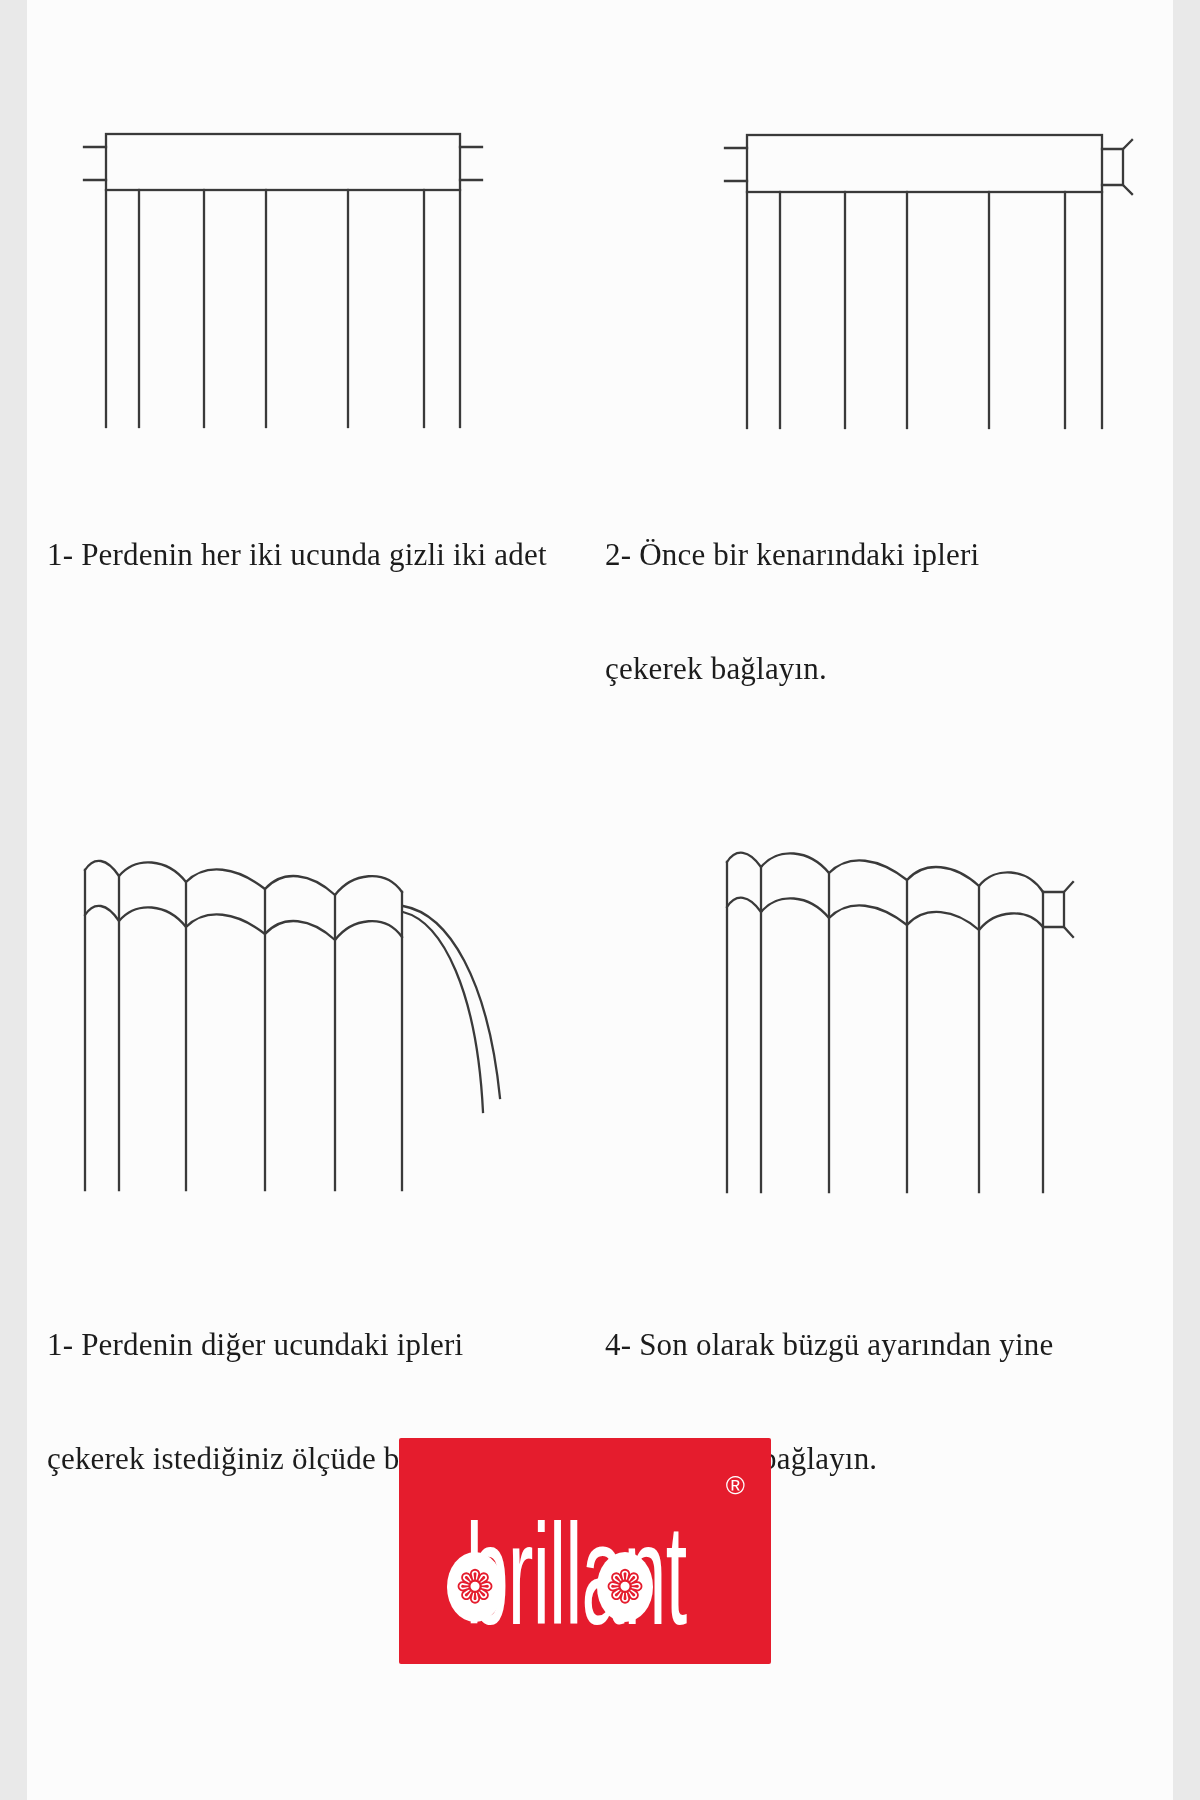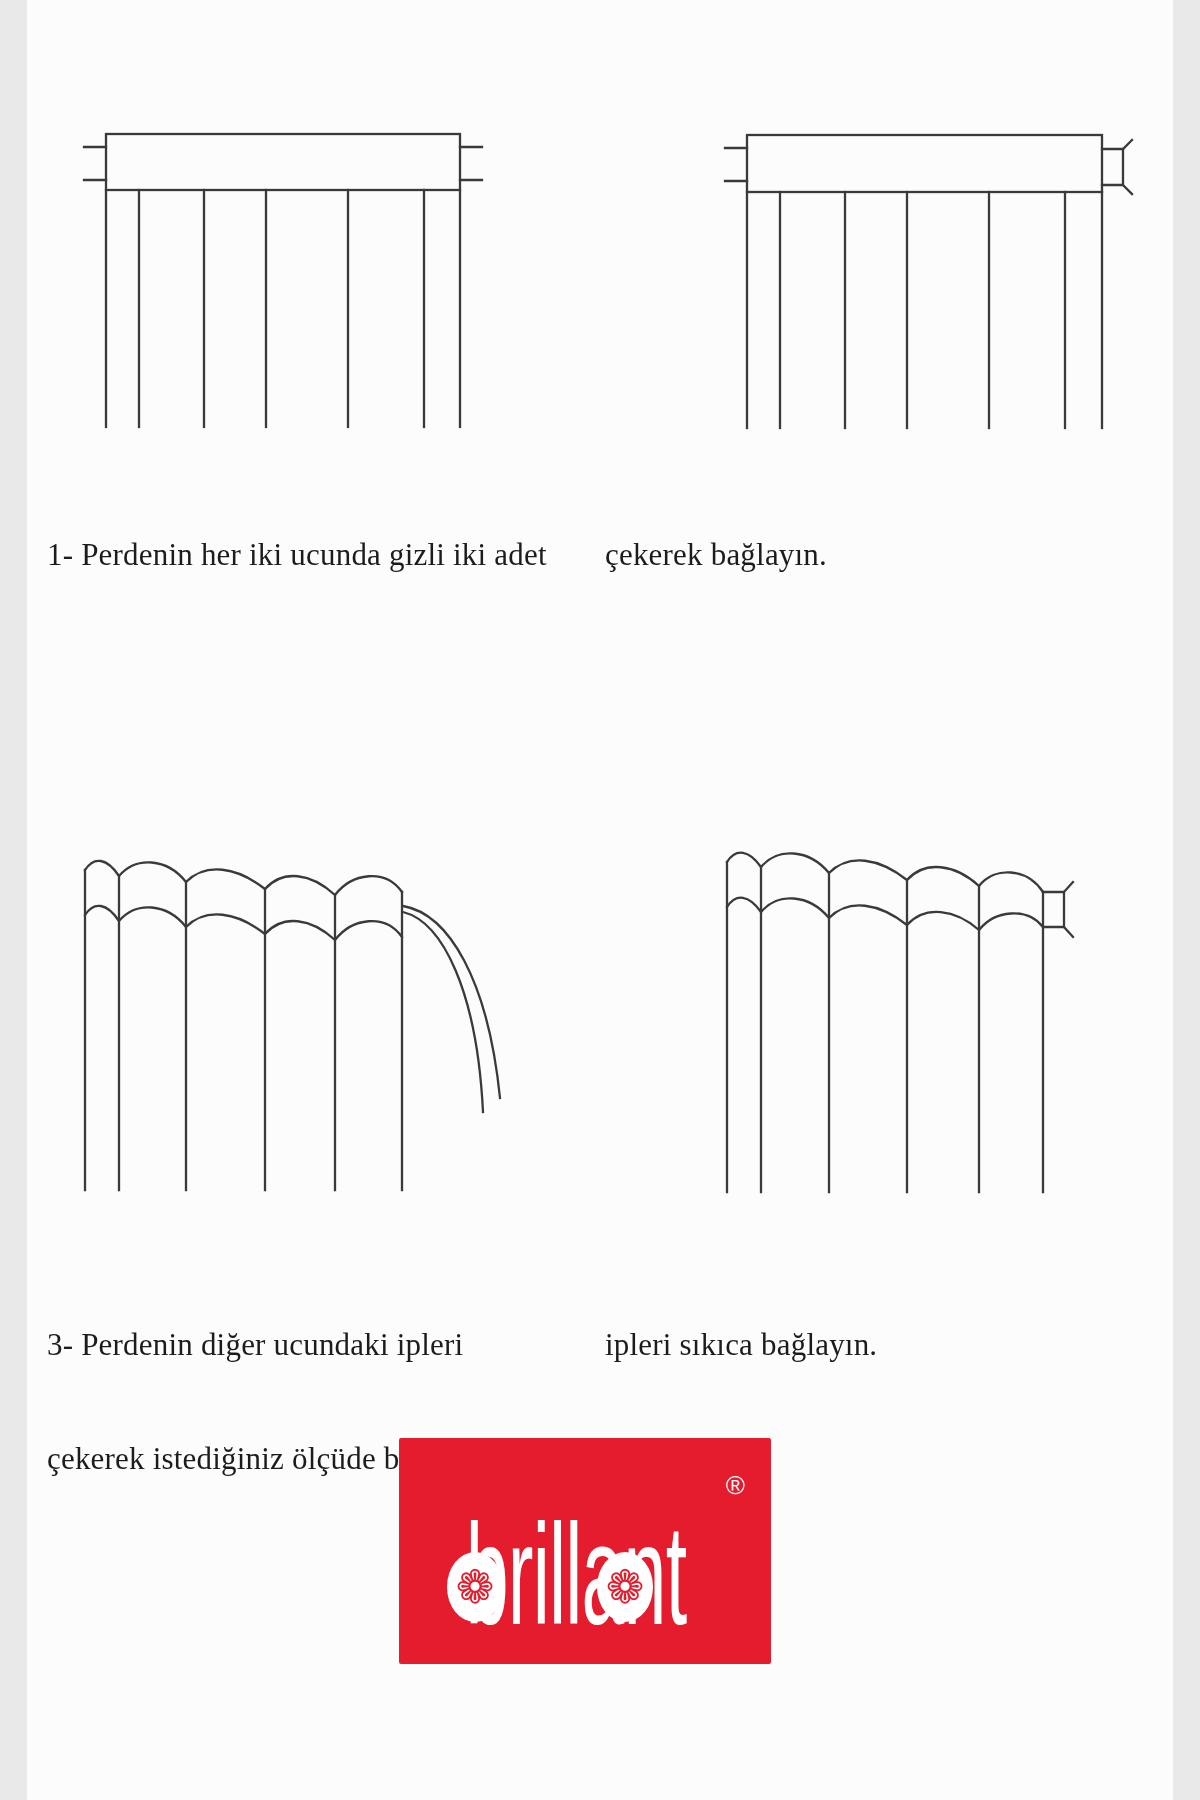--- a/index.html
+++ b/index.html
@@ -138,29 +138,31 @@
       <path d="M356,152 H377 M356,187 H377 M377,152 V187"></path>
       <path d="M377,152 L386,142 M377,187 L386,197"></path>
     </g>
   </svg>
 
   <div class="caption" id="caption-1">
     <div>1- Perdenin her iki ucunda gizli iki adet</div>
   </div>
 
   <div class="caption" id="caption-2">
+    <div>2- Önce bir kenarındaki ipleri</div>
     <div>çekerek bağlayın.</div>
   </div>
 
   <div class="caption" id="caption-3">
-    <div>3- Perdenin diğer ucundaki ipleri</div>
+    <div>1- Perdenin diğer ucundaki ipleri</div>
     <div>çekerek istediğiniz ölçüde büzgü verin.</div>
   </div>
 
   <div class="caption" id="caption-4">
+    <div>4- Son olarak büzgü ayarından yine</div>
     <div>ipleri sıkıca bağlayın.</div>
   </div>
 
   <div class="logo">
     <div class="logo-text">brillant</div>
     <div class="bowl bowl-b"></div>
     <div class="bowl bowl-a"></div>
     <div class="ornament ornament-b"></div>
     <div class="ornament ornament-a"></div>
     <div class="logo-reg">®</div>

